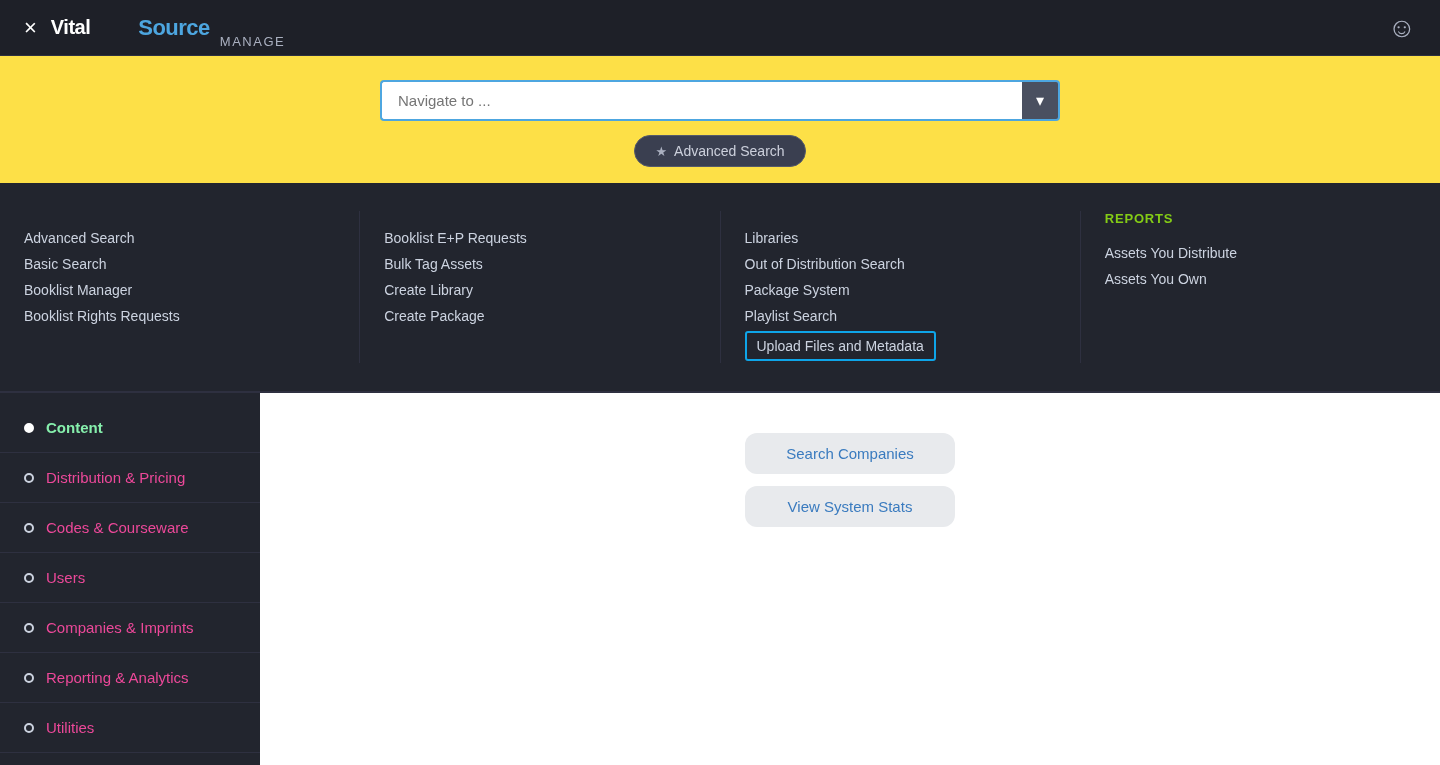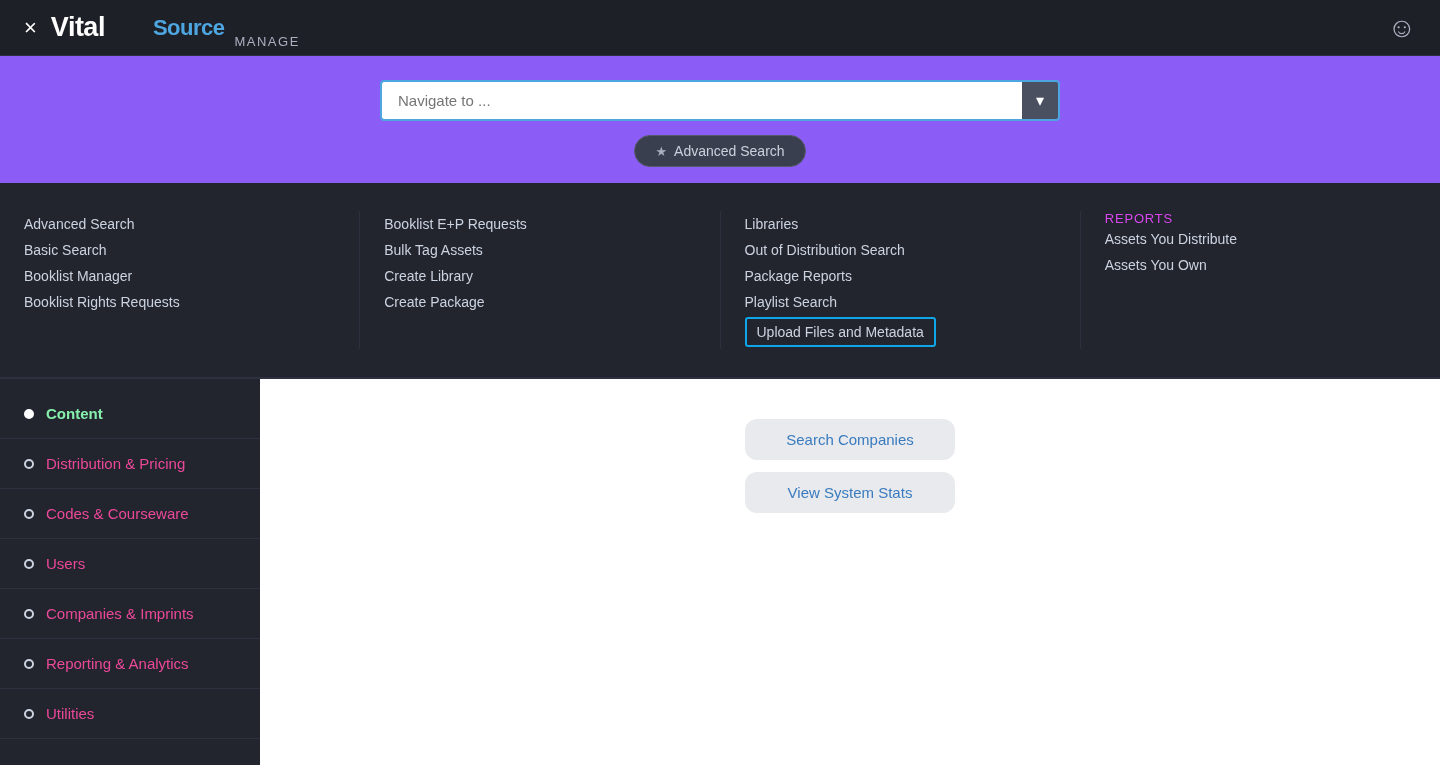--- a/index.html
+++ b/index.html
@@ -22,21 +22,21 @@
       margin-right: 14px;
       font-weight: 300;
       line-height: 1;
     }
     .logo-container {
       display: flex;
       align-items: center;
       gap: 0;
     }
     .logo-vital {
-      font-size: 27px;
+      font-size: 20px;
       font-weight: 800;
       color: #ffffff;
       letter-spacing: -0.5px;
     }
     .logo-source {
       font-size: 22px;
       font-weight: 800;
       color: #4da6e0;
       letter-spacing: -0.5px;
       margin-left: 48px;
@@ -54,21 +54,21 @@
       margin-left: auto;
     }
     .user-icon {
       color: #aab0c0;
       font-size: 28px;
       cursor: pointer;
     }
 
     
     .search-area {
-      background: #8b5cf6;
+      background: #fde047;
       padding: 24px 0 16px 0;
       display: flex;
       flex-direction: column;
       align-items: center;
     }
     .navigate-input-wrap {
       display: flex;
       width: 680px;
       position: relative;
     }
@@ -119,24 +119,25 @@
     }
     .dropdown-col {
       flex: 1;
       padding: 0 24px;
       border-right: 1px solid #2e3040;
       min-width: 220px;
     }
     .dropdown-col:last-child { border-right: none; }
     .dropdown-col-header {
       font-size: 13px;
-      font-weight: 400;
-      color: #d946ef;
+      font-weight: 700;
+      color: #84cc16;
       text-transform: uppercase;
       letter-spacing: 0.8px;
+      margin-bottom: 14px;
     }
     .dropdown-link {
       display: block;
       color: #ccd3e0;
       font-size: 14px;
       padding: 5px 0;
       cursor: pointer;
       text-decoration: none;
     }
     .dropdown-link.highlighted {
@@ -256,21 +257,21 @@
     <a class="dropdown-link">Booklist E+P Requests</a>
     <a class="dropdown-link">Bulk Tag Assets</a>
     <a class="dropdown-link">Create Library</a>
     <a class="dropdown-link">Create Package</a>
   </div>
 
   <div class="dropdown-col">
     <div class="dropdown-col-header"></div>
     <a class="dropdown-link">Libraries</a>
     <a class="dropdown-link">Out of Distribution Search</a>
-    <a class="dropdown-link">Package Reports</a>
+    <a class="dropdown-link">Package System</a>
     <a class="dropdown-link">Playlist Search</a>
     <a class="dropdown-link highlighted">Upload Files and Metadata</a>
   </div>
 
   <div class="dropdown-col">
     <div class="dropdown-col-header">Reports</div>
     <a class="dropdown-link">Assets You Distribute</a>
     <a class="dropdown-link">Assets You Own</a>
   </div>
 </div>

